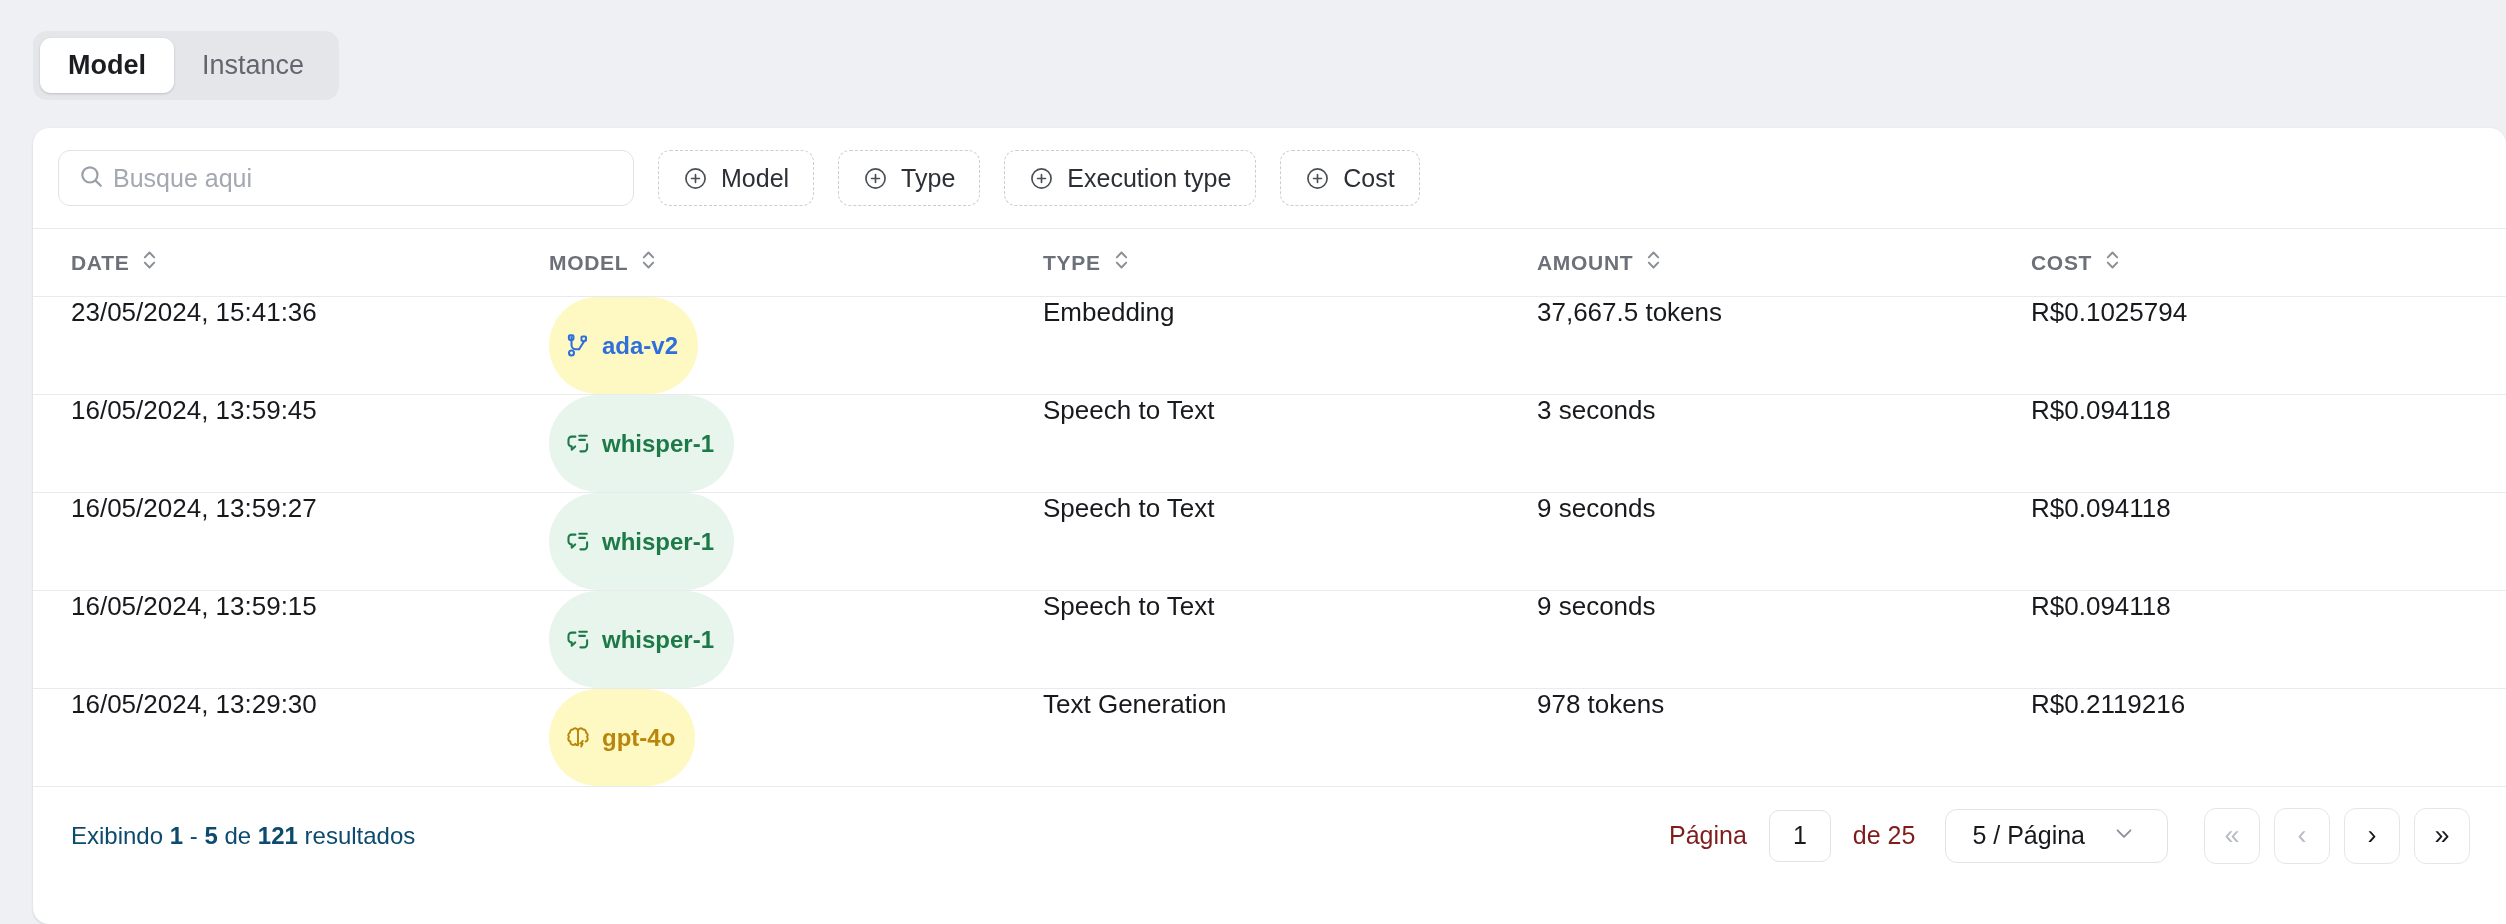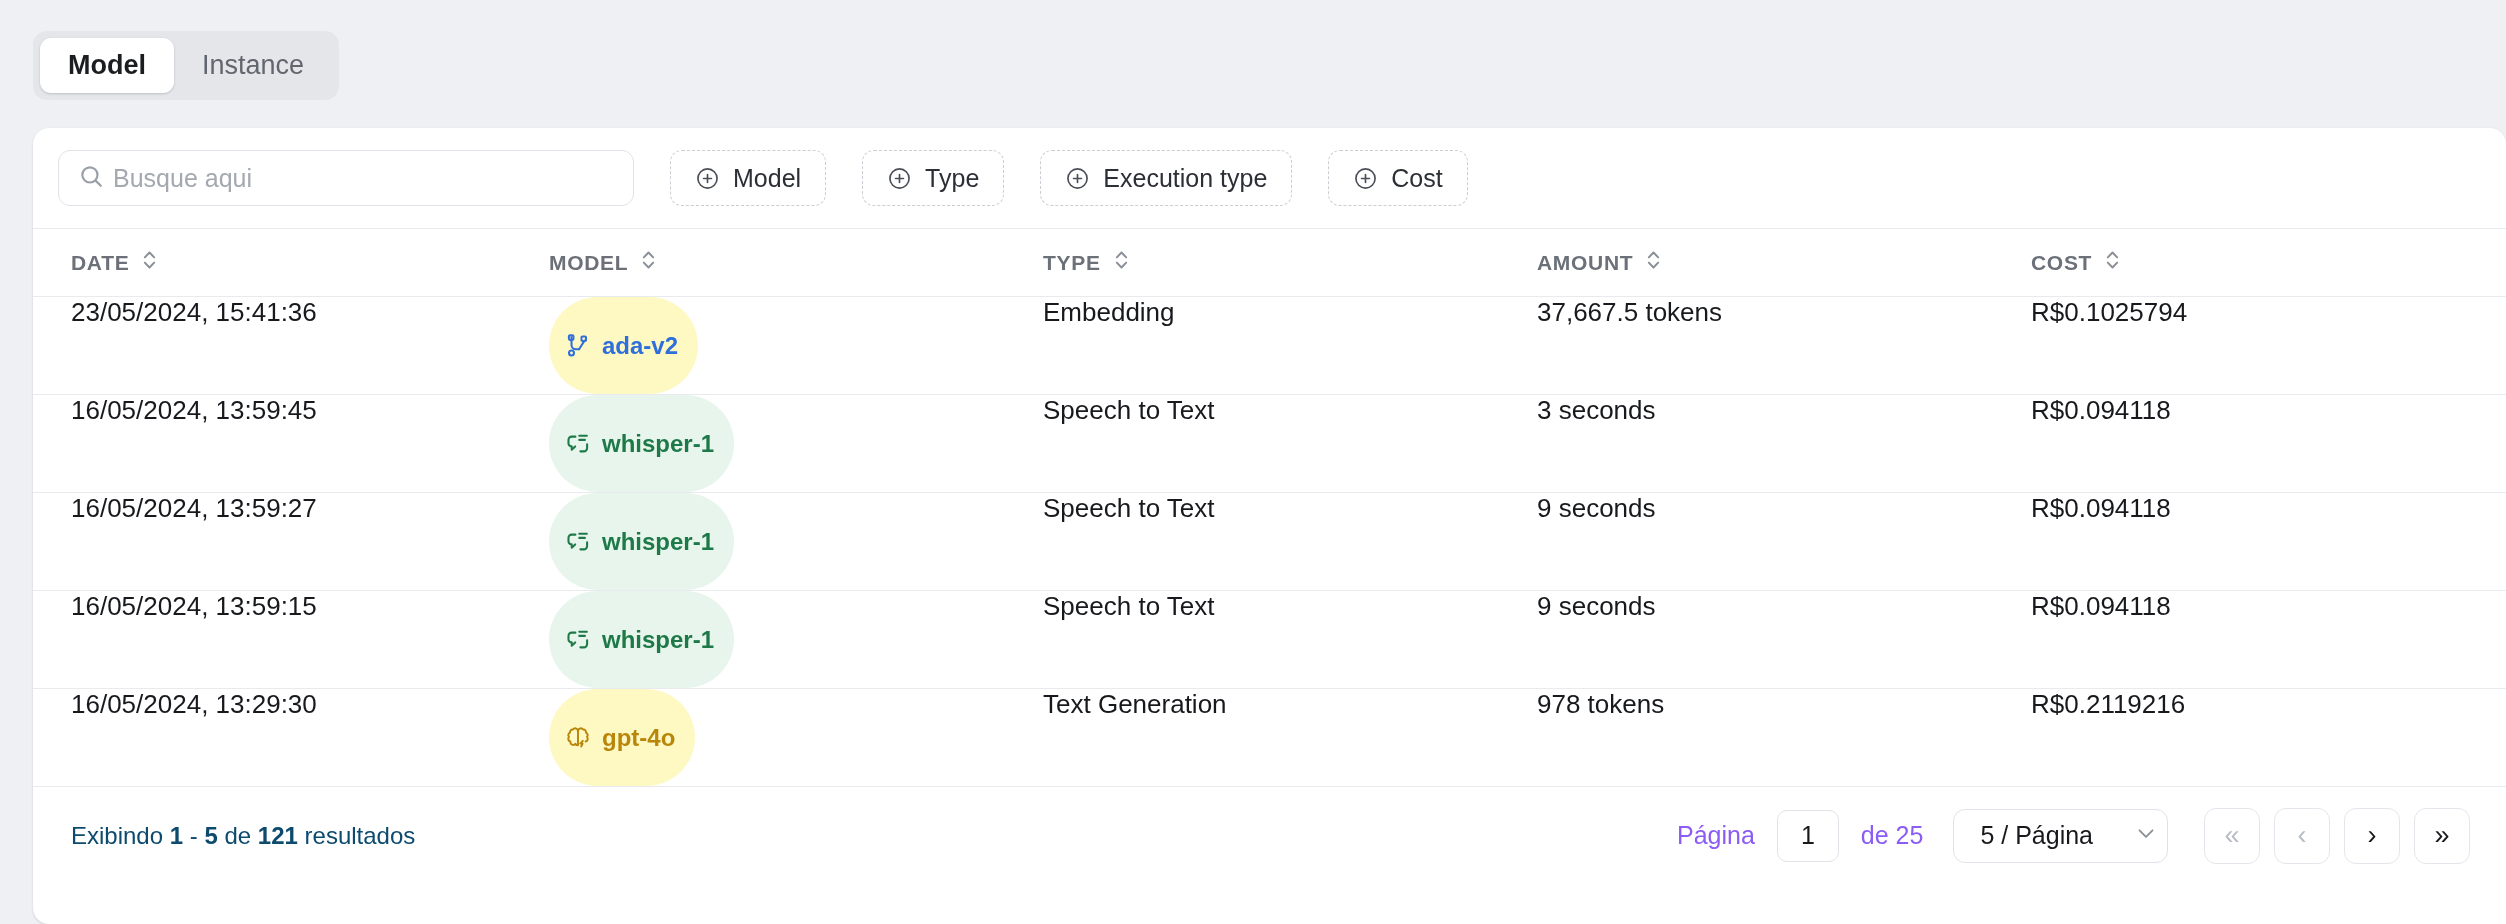--- a/index.html
+++ b/index.html
@@ -49,21 +49,21 @@
     width: 2473px; height: 796px;
     background: #ffffff;
     border-top-left-radius: 16px; border-top-right-radius: 16px;
     border-bottom-left-radius: 16px;
     box-shadow: 0 1px 3px rgba(16,24,40,.09), 0 1px 2px rgba(16,24,40,.05);
     overflow: hidden;
   }
 
   
   .filter-row {
-    display: flex; align-items: center; gap: 36px;
+    display: flex; align-items: center; gap: 24px;
     padding: 22px 0 22px 25px; height: 100px;
   }
   .search-box {
     position: relative; width: 576px; height: 56px;
     border: 1px solid #dfe2e7; border-radius: 12px;
     display: flex; align-items: center;
   }
   .search-box .mag { position: absolute; left: 19px; top: 50%; transform: translateY(-50%); display:block; }
   .search-input {
     width: 100%; height: 100%;
@@ -137,30 +137,30 @@
   
   .footer {
     display: flex; align-items: center;
     height: 97px; padding: 0 36px 0 38px;
   }
   .showing { font-size: 24px; color: #0c4a6e; white-space: nowrap; }
   .showing b { font-weight: 700; }
   .footer-right {
     margin-left: auto; display: flex; align-items: center; gap: 22px;
   }
-  .page-label { font-size: 25px; color: #8b5cf6; white-space: nowrap; }
+  .page-label { font-size: 25px; color: #7f1d1d; white-space: nowrap; }
   .page-input {
     width: 62px; height: 52px; text-align: center;
     border: 1px solid #dfe2e7; border-radius: 10px;
     font-size: 25px; color: #17191d; background: #fff; outline: none;
     font-family: "Liberation Sans", sans-serif;
   }
   .per-page {
-    display: flex; align-items: center; gap: 40px;
-    height: 54px; padding: 0 8px 0 26px;
+    display: flex; align-items: center; gap: 26px;
+    height: 54px; padding: 0 30px 0 26px;
     border: 1px solid #dfe2e7; border-radius: 12px;
     background: #fff; cursor: pointer;
     font-size: 25px; color: #17191d; white-space: nowrap;
     margin-left: 8px;
   }
   .nav-group { display: flex; align-items: center; gap: 14px; margin-left: 14px; }
   .nav-btn {
     width: 56px; height: 56px;
     display: flex; align-items: center; justify-content: center;
     border: 1px solid #e3e6ea; border-radius: 12px;

